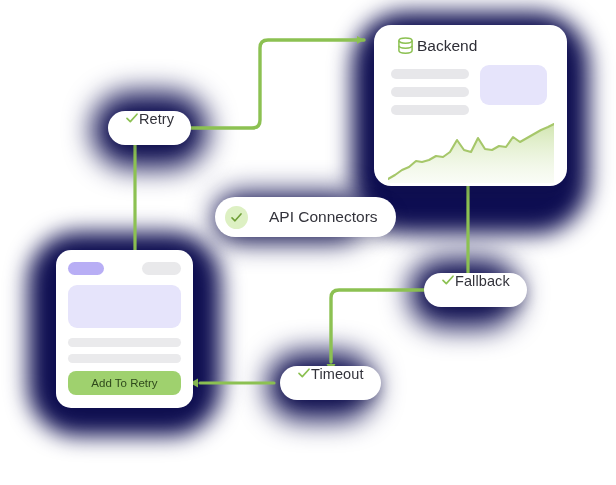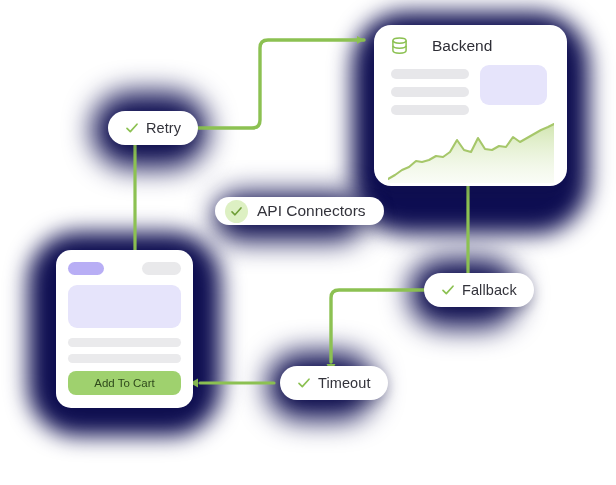--- a/index.html
+++ b/index.html
@@ -17,45 +17,45 @@
 
   
   #wires{position:absolute;left:0;top:0;width:616px;height:485px;overflow:visible;}
 
   
   .card{position:absolute;background:#fff;border-radius:16px;box-shadow:0 6px 18px rgba(20,20,60,.18);}
 
   
   .node{
     position:absolute;background:#fff;border-radius:999px;
-    display:flex;align-items:center;gap:7px;
+    display:flex;
     padding:0 17px;height:34px;
     box-shadow:0 4px 12px rgba(20,20,60,.22);
     white-space:nowrap;
   }
   .node .label{font-size:14.5px;color:#33333b;letter-spacing:.1px;}
   .tick{flex:0 0 auto;display:block;}
 
   
   .pill-wide{
     position:absolute;background:#fff;border-radius:999px;
-    display:flex;align-items:center;gap:9px;
-    padding:0 18px 0 10px;height:28px;
+    display:flex;align-items:center;gap:21px;
+    padding:0 18px 0 10px;height:40px;
     box-shadow:0 5px 16px rgba(20,20,60,.20);
     white-space:nowrap;
   }
   .pill-wide .label{font-size:15.5px;color:#33333b;}
   .badge{
     width:23px;height:23px;border-radius:50%;
     background:#ddf0c3;display:flex;align-items:center;justify-content:center;flex:0 0 auto;
   }
 
   
   #backend-card{left:374px;top:25px;width:193px;height:161px;border-radius:17px;}
-  .bk-head{position:absolute;left:17px;top:12px;display:flex;align-items:center;gap:24px;justify-content:space-between;}
+  .bk-head{position:absolute;left:23px;top:12px;display:flex;align-items:center;gap:3px;justify-content:space-between;}
   .bk-head .label{font-size:15.5px;color:#2e2e36;}
   .grayline{position:absolute;background:#e7e7ea;border-radius:5px;height:10px;}
   .lav{position:absolute;background:#e6e4fb;border-radius:9px;}
   #bk-chart{position:absolute;left:14px;top:98px;width:166px;height:60px;}
 
   
   #product-card{left:56px;top:250px;width:137px;height:158px;border-radius:15px;}
   .pc-pill{position:absolute;border-radius:999px;height:13px;}
   .pc-hero{position:absolute;left:12px;top:35px;width:113px;height:43px;background:#e6e4fb;border-radius:9px;}
   .pc-line{position:absolute;background:#eaeaec;border-radius:5px;height:9px;left:12px;width:113px;}
@@ -123,21 +123,21 @@
       <path d="M0,56 L7,52 L14,47 L21,44 L28,38 L34,39 L41,37 L48,33 L55,34 L62,29 L69,17 L76,27 L83,29 L90,15 L97,26 L104,27 L111,23 L118,24 L125,14 L132,19 L139,15 L146,11 L153,7 L160,4 L166,1" fill="none" stroke="#a6c76a" stroke-width="2.1" stroke-linejoin="round" stroke-linecap="round"></path>
     </svg>
   </div>
 
   <div class="card" id="product-card">
     <div class="pc-pill" style="left:12px;top:12px;width:36px;background:#b8aef5;"></div>
     <div class="pc-pill" style="left:86px;top:12px;width:39px;background:#e9e9eb;"></div>
     <div class="pc-hero"></div>
     <div class="pc-line" style="top:88px;"></div>
     <div class="pc-line" style="top:104px;"></div>
-    <div id="add-to-cart">Add To Cart</div>
+    <div id="add-to-cart">Add To Retry</div>
   </div>
 
   <div class="node" style="left:108px;top:111px;">
     <svg class="tick" width="14" height="14" viewBox="0 0 14 14">
       <path d="M2,7.4 L5.3,10.6 L12,3.2" fill="none" stroke="#8cc152" stroke-width="1.7" stroke-linecap="round" stroke-linejoin="round"></path>
     </svg>
     <span class="label">Retry</span>
   </div>
 
   <div class="node" style="left:280px;top:366px;">

